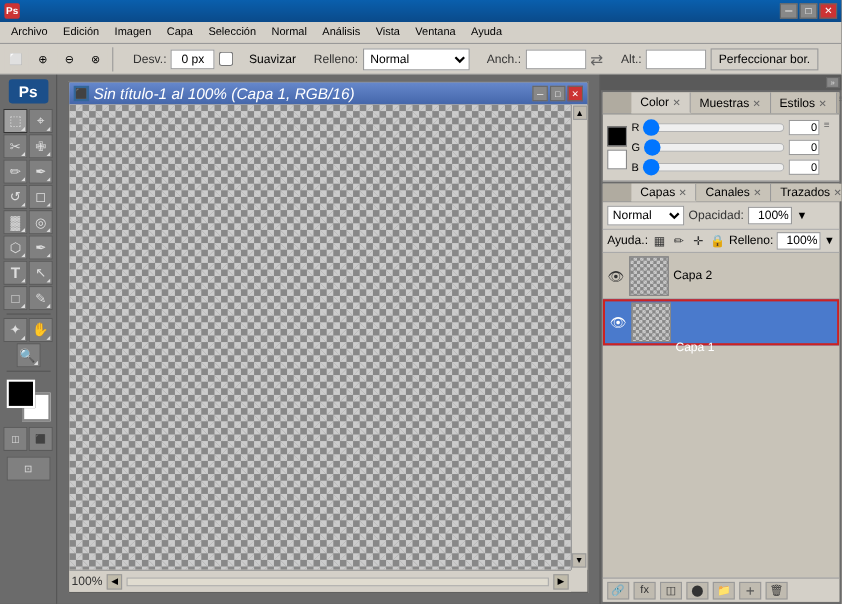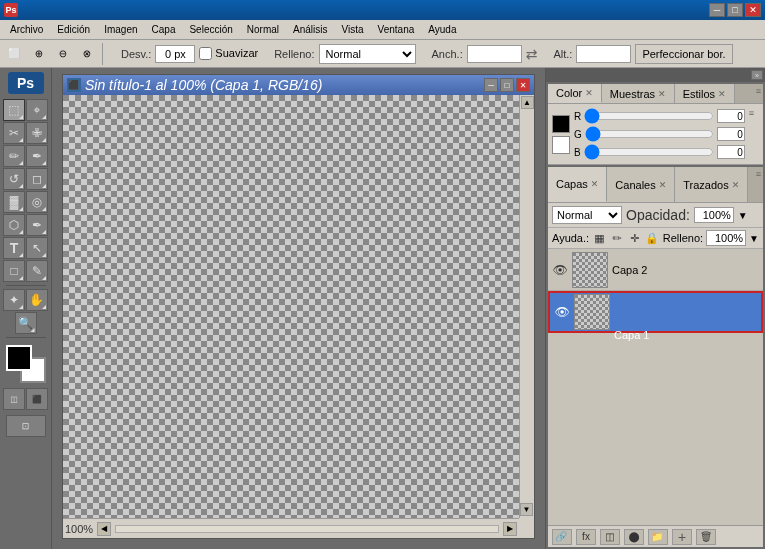--- a/index.html
+++ b/index.html
@@ -113,21 +113,22 @@
       width: 40px;
       height: 18px;
       border: 1px solid #999;
       background: white;
       font-size: 11px;
       text-align: center;
       padding: 0 2px;
     }
     .toolbar-checkbox {
       display: flex;
-      gap: 3px;
+      align-items: center;
+      gap: 14px;
       font-size: 11px;
     }
     .toolbar-select {
       height: 20px;
       font-size: 11px;
       border: 1px solid #999;
       background: white;
       padding: 0 2px;
     }
     .toolbar-wide-input {
@@ -425,20 +426,21 @@
       font-size: 11px;
       cursor: pointer;
       display: flex;
       align-items: center;
       border-right: 1px solid #999;
       background: #c8c3b8;
     }
     .panel-tab.active {
       background: #d4d0c8;
       border-bottom: 1px solid #d4d0c8;
+      margin-left: 26px;
     }
     .panel-tab-close {
       font-size: 9px;
       margin-left: 3px;
       color: #666;
     }
     #top-panel-content {
       height: 60px;
       padding: 4px;
       display: flex;
@@ -483,21 +485,21 @@
       background: #d4d0c8;
       margin: 2px;
       margin-top: 0;
       display: flex;
       flex-direction: column;
     }
     #layers-tabs {
       display: flex;
       background: #b0aba0;
       border-bottom: 1px solid #999;
-      height: 36px;
+      height: 17px;
     }
     #layers-content {
       flex: 1;
       display: flex;
       flex-direction: column;
     }
     #layers-options {
       display: flex;
       align-items: center;
       padding: 3px 4px;
@@ -506,21 +508,21 @@
       background: #d4d0c8;
     }
     .layers-select {
       height: 18px;
       font-size: 11px;
       border: 1px solid #999;
       background: white;
       width: 70px;
     }
     .opacity-label {
-      font-size: 14px;
+      font-size: 11px;
       color: #333;
     }
     .opacity-input {
       width: 40px;
       height: 16px;
       border: 1px solid #999;
       font-size: 11px;
       text-align: right;
       padding: 0 2px;
     }

